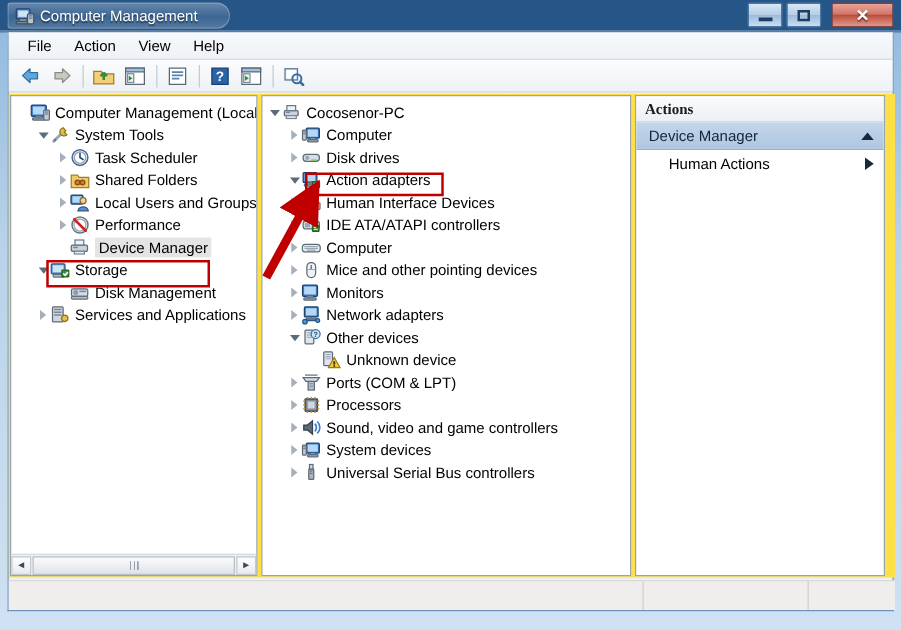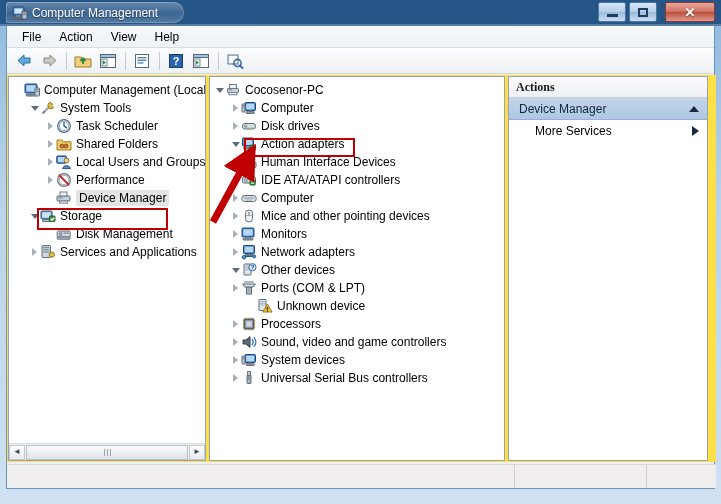--- a/index.html
+++ b/index.html
@@ -583,42 +583,42 @@
                 <i class="tri-o"></i>
               </span>
               <span class="ico"><svg width="16" height="16" viewBox="0 0 16 16">
                   <rect x="3" y="2" width="7" height="11" rx="0.8" fill="#dfe6ee" stroke="#5d6a77"></rect>
                   <path d="M4.4 4.2 h4.2 M4.4 6 h4.2 M4.4 7.8 h4.2" stroke="#9aa6b2" stroke-width="0.9"></path>
                   <circle cx="11.5" cy="5.2" r="3.6" fill="#cfe2f5" stroke="#3a6da3"></circle>
                   <text x="11.5" y="7.4" font-family="Liberation Sans, sans-serif" font-size="6" font-weight="bold" fill="#1d4473" text-anchor="middle">?</text>
                 </svg></span>
               <span class="lbl">Other devices</span>
             </div>
-            <div class="trow" style="padding-left:16px">
-              <span class="exp">
-                <i class="tri-c"></i>
-              </span>
-              <span class="ico"><svg width="16" height="16" viewBox="0 0 16 16">
-                  <rect x="5.5" y="7" width="5" height="7" fill="#b8c2cd" stroke="#5d6a77"></rect>
-                  <path d="M1.5 4 h13 l-2.2 3 H3.7 Z" fill="#d6dee7" stroke="#5d6a77"></path>
-                  <path d="M3 2 h10" stroke="#8e9aa6" stroke-width="1.4"></path>
-                  <path d="M6.6 9 h2.8 M6.6 11 h2.8" stroke="#7b8894" stroke-width="0.9"></path>
-                </svg></span>
-              <span class="lbl">Ports (COM &amp; LPT)</span>
-            </div>
             <div class="trow" style="padding-left:32px">
               <span class="exp"></span>
               <span class="ico"><svg width="16" height="16" viewBox="0 0 16 16">
                   <rect x="2" y="1.5" width="7" height="11" rx="0.8" fill="#dfe6ee" stroke="#5d6a77"></rect>
                   <path d="M3.4 3.6 h4.2 M3.4 5.3 h4.2 M3.4 7 h4.2" stroke="#9aa6b2" stroke-width="0.9"></path>
                   <path d="M10.4 6 L15 14 H5.8 Z" fill="#f2c83c" stroke="#9a7a12"></path>
                   <rect x="9.7" y="9" width="1.4" height="2.7" fill="#3a2e05"></rect>
                   <rect x="9.7" y="12.2" width="1.4" height="1.2" fill="#3a2e05"></rect>
                 </svg></span>
               <span class="lbl">Unknown device</span>
+            </div>
+            <div class="trow" style="padding-left:16px">
+              <span class="exp">
+                <i class="tri-c"></i>
+              </span>
+              <span class="ico"><svg width="16" height="16" viewBox="0 0 16 16">
+                  <rect x="5.5" y="7" width="5" height="7" fill="#b8c2cd" stroke="#5d6a77"></rect>
+                  <path d="M1.5 4 h13 l-2.2 3 H3.7 Z" fill="#d6dee7" stroke="#5d6a77"></path>
+                  <path d="M3 2 h10" stroke="#8e9aa6" stroke-width="1.4"></path>
+                  <path d="M6.6 9 h2.8 M6.6 11 h2.8" stroke="#7b8894" stroke-width="0.9"></path>
+                </svg></span>
+              <span class="lbl">Ports (COM &amp; LPT)</span>
             </div>
             <div class="trow" style="padding-left:16px">
               <span class="exp">
                 <i class="tri-c"></i>
               </span>
               <span class="ico"><svg width="16" height="16" viewBox="0 0 16 16">
                   <rect x="3" y="3" width="10" height="10" rx="0.6" fill="#6e7a86" stroke="#3c4752"></rect>
                   <rect x="4.8" y="4.8" width="6.4" height="6.4" fill="#cfd8e2" stroke="#8e9aa6"></rect>
                   <path d="M5 1.6 v1.4 M8 1.6 v1.4 M11 1.6 v1.4 M5 13 v1.4 M8 13 v1.4 M11 13 v1.4 M1.6 5 h1.4 M1.6 8 h1.4 M1.6 11 h1.4 M13 5 h1.4 M13 8 h1.4 M13 11 h1.4" stroke="#c8952e" stroke-width="1.2"></path>
                 </svg></span>
@@ -666,21 +666,21 @@
       </div>
 
       <div class="pane" id="pane-right">
         <div id="act-header">Actions</div>
         <div id="act-group">
           <span>Device Manager</span>
           <span class="spacer"></span>
           <i class="caret-up"></i>
         </div>
         <div id="act-item">
-          <span>More Services</span>
+          <span>Human Actions</span>
           <span class="spacer"></span>
           <i class="caret-right"></i>
         </div>
       </div>
 
     </div>
 
     <div id="statusbar">
       <div class="st-seg" id="st-1"></div>
       <div class="st-seg" id="st-2"></div>

